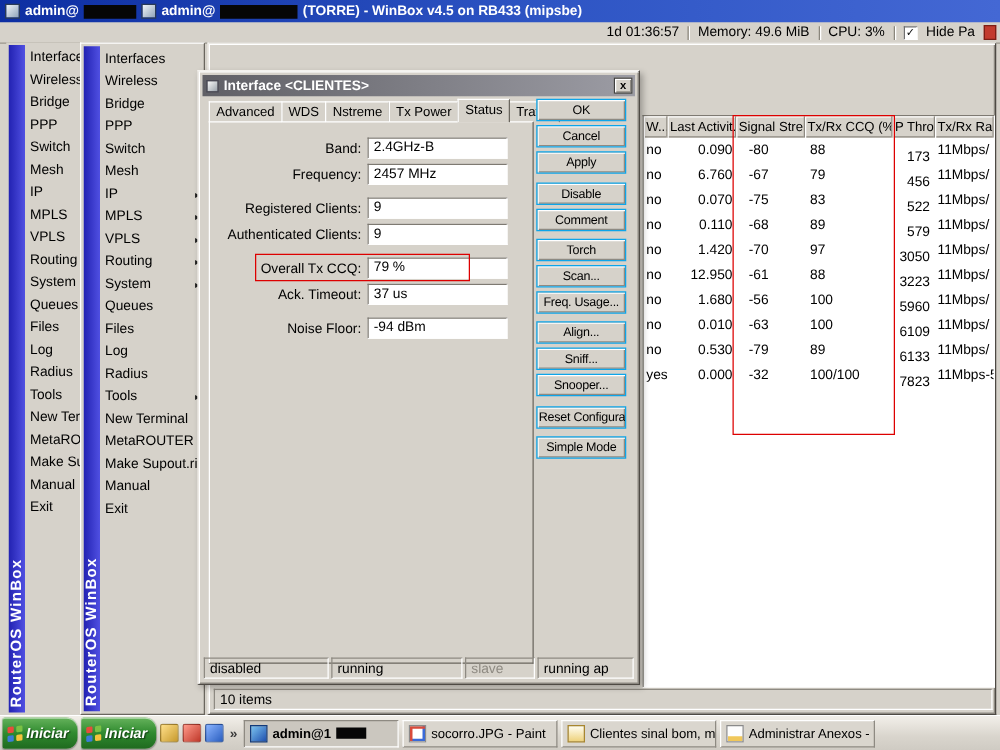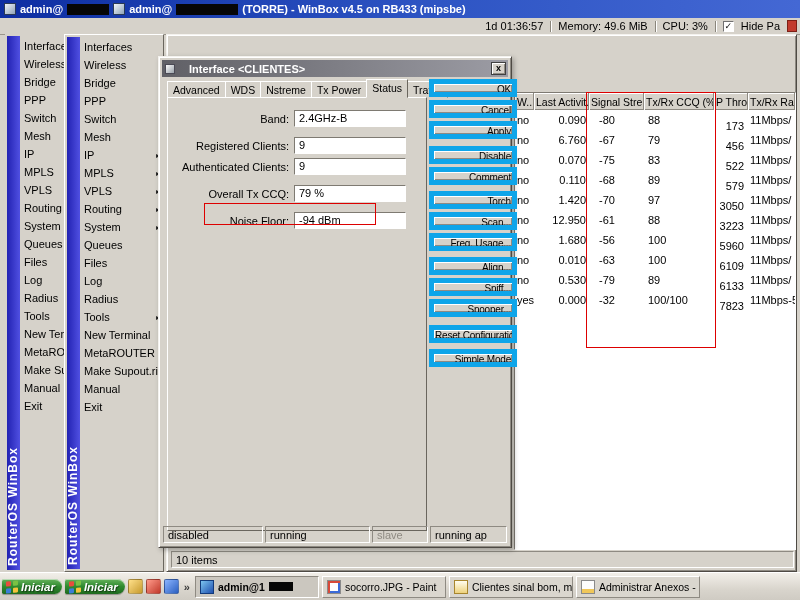--- a/index.html
+++ b/index.html
@@ -62,47 +62,47 @@
 
 
 #table-highlight{position:absolute;left:586px;top:92px;width:130px;height:256px;border:1px solid #dd0000;pointer-events:none;z-index:5;}
 
 
 #iface{position:absolute;left:158px;top:56px;width:354px;height:492px;background:#d6d2ca;z-index:10;
   border:1px solid;border-color:#f4f2ee #4e4a44 #4e4a44 #f4f2ee;
   box-shadow:inset 1px 1px 0 #fff,inset -1px -1px 0 #8e8a82,2px 2px 5px rgba(0,0,0,.28);}
 #iface-title{position:absolute;left:3px;top:3px;right:3px;height:17px;
   background:linear-gradient(90deg,#606066,#9c9ca4);color:#fff;font-weight:bold;
-  display:flex;align-items:center;gap:14px;padding:0 2px 0 3px;}
+  display:flex;align-items:center;gap:4px;padding:0 2px 0 3px;}
 #iface-close{margin-left:auto;width:15px;height:13px;background:#d6d2ca;border:1px solid #404040;
   box-shadow:inset 1px 1px 0 #fff,inset -1px -1px 0 #908c84;color:#000;font-weight:bold;font-size:9px;line-height:11px;text-align:center;}
 #tabs{position:absolute;left:8px;top:22px;height:19px;display:flex;align-items:flex-end;font-size:10.5px;}
 .tab{height:17px;padding:2px 5px 0 5px;background:#d6d2ca;border:1px solid;border-color:#fff #6a665e #d6d2ca #fff;margin-right:-1px;white-space:nowrap;}
 .tab.active{height:19px;position:relative;z-index:3;}
 #tabpanel{position:absolute;left:8px;top:40px;width:260px;height:434px;
   border:1px solid;border-color:#fff #6a665e #6a665e #fff;padding-top:10px;}
 .fgroup{margin-bottom:6px;}
 .frow{height:21px;display:flex;align-items:center;}
 .flabel{width:126px;text-align:right;padding-right:5px;flex:0 0 auto;white-space:nowrap;}
 .fvalue{width:112px;height:17px;background:#fff;border:1px solid;border-color:#7e7a72 #fff #fff #7e7a72;
   padding:1px 4px;white-space:nowrap;overflow:hidden;}
 #ccq-highlight{position:absolute;left:36px;top:105px;width:172px;height:22px;border:1px solid #dd0000;pointer-events:none;}
-.dlg-btn{position:absolute;left:270px;width:88px;height:18px;background:#d6d2ca;border:5px solid #0ea5e9;
+.dlg-btn{position:absolute;left:270px;width:72px;height:18px;background:#d6d2ca;border:1px solid #0ea5e9;
   box-shadow:inset 1px 1px 0 #fff,inset -1px -1px 0 #8e8a82;font-family:inherit;font-size:10px;letter-spacing:-0.2px;
-  overflow:hidden;white-space:nowrap;text-align:right;padding:0 1px;}
+  overflow:hidden;white-space:nowrap;text-align:center;padding:0 1px;}
 #iface-status{position:absolute;left:4px;right:4px;bottom:4px;height:17px;display:flex;gap:2px;}
 .status-cell{border:1px solid;border-color:#8e8a82 #fff #fff #8e8a82;display:flex;align-items:center;padding:0 4px;white-space:nowrap;overflow:hidden;}
 .s1{width:100px;flex:0 0 auto;}.s2{width:105px;flex:0 0 auto;}.s3{width:56px;flex:0 0 auto;}.s4{flex:1;}
 .dim{color:#8e8a82;}
 
 
 #taskbar{position:absolute;left:0;top:572px;width:800px;height:28px;
   background:linear-gradient(#f2efe9,#d9d5cd 60%,#cfcbc3);border-top:1px solid #fff;
   display:flex;align-items:center;gap:3px;padding:0 2px;}
-.start-btn{height:15px;flex:0 0 auto;display:flex;align-items:center;gap:3px;padding:0 7px 0 4px;
+.start-btn{height:25px;flex:0 0 auto;display:flex;align-items:center;gap:3px;padding:0 7px 0 4px;
   border-radius:2px 9px 9px 2px;background:linear-gradient(#66b35c,#2f8a2f 50%,#1f6a1f);
   color:#fff;font-weight:bold;font-style:italic;font-size:11.5px;
   box-shadow:inset 0 1px 0 rgba(255,255,255,.55),0 1px 1px rgba(0,0,0,.3);text-shadow:1px 1px 1px rgba(0,0,0,.5);}
 .flag{width:12px;height:12px;display:grid;grid-template-columns:5px 5px;grid-template-rows:5px 5px;gap:2px;transform:skewY(-6deg);flex:0 0 auto;}
 .flag i{display:block;width:5px;height:5px;border-radius:1px;}
 .fr{background:#e84c3d;}.fg{background:#7ac143;}.fb{background:#3b7dd8;}.fy{background:#f5c33b;}
 .ql-icon{width:15px;height:15px;flex:0 0 auto;border-radius:2px;border:1px solid rgba(0,0,0,.25);}
 .ql1{background:linear-gradient(135deg,#ffe08a,#c79a2e);}
 .ql2{background:linear-gradient(135deg,#ff9a8a,#c0392b);}
 .ql3{background:linear-gradient(135deg,#8ab4ff,#2b5fc0);}
@@ -473,35 +473,43 @@
       <span class="tab active">Status</span>
       <span class="tab">Traffic</span>
     </div>
 
     <div id="tabpanel">
       <div class="fgroup">
         <div class="frow">
           <span class="flabel">Band:</span>
           <span class="fvalue">2.4GHz-B</span>
         </div>
+        <div class="frow">
+          <span class="flabel">Frequency:</span>
+          <span class="fvalue">2457 MHz</span>
+        </div>
       </div>
       <div class="fgroup">
         <div class="frow">
           <span class="flabel">Registered Clients:</span>
           <span class="fvalue">9</span>
         </div>
         <div class="frow">
           <span class="flabel">Authenticated Clients:</span>
           <span class="fvalue">9</span>
         </div>
       </div>
       <div class="fgroup">
         <div class="frow">
           <span class="flabel">Overall Tx CCQ:</span>
           <span class="fvalue">79 %</span>
+        </div>
+        <div class="frow">
+          <span class="flabel">Ack. Timeout:</span>
+          <span class="fvalue">37 us</span>
         </div>
       </div>
       <div class="fgroup">
         <div class="frow">
           <span class="flabel">Noise Floor:</span>
           <span class="fvalue">-94 dBm</span>
         </div>
       </div>
       <div id="ccq-highlight"></div>
     </div>

